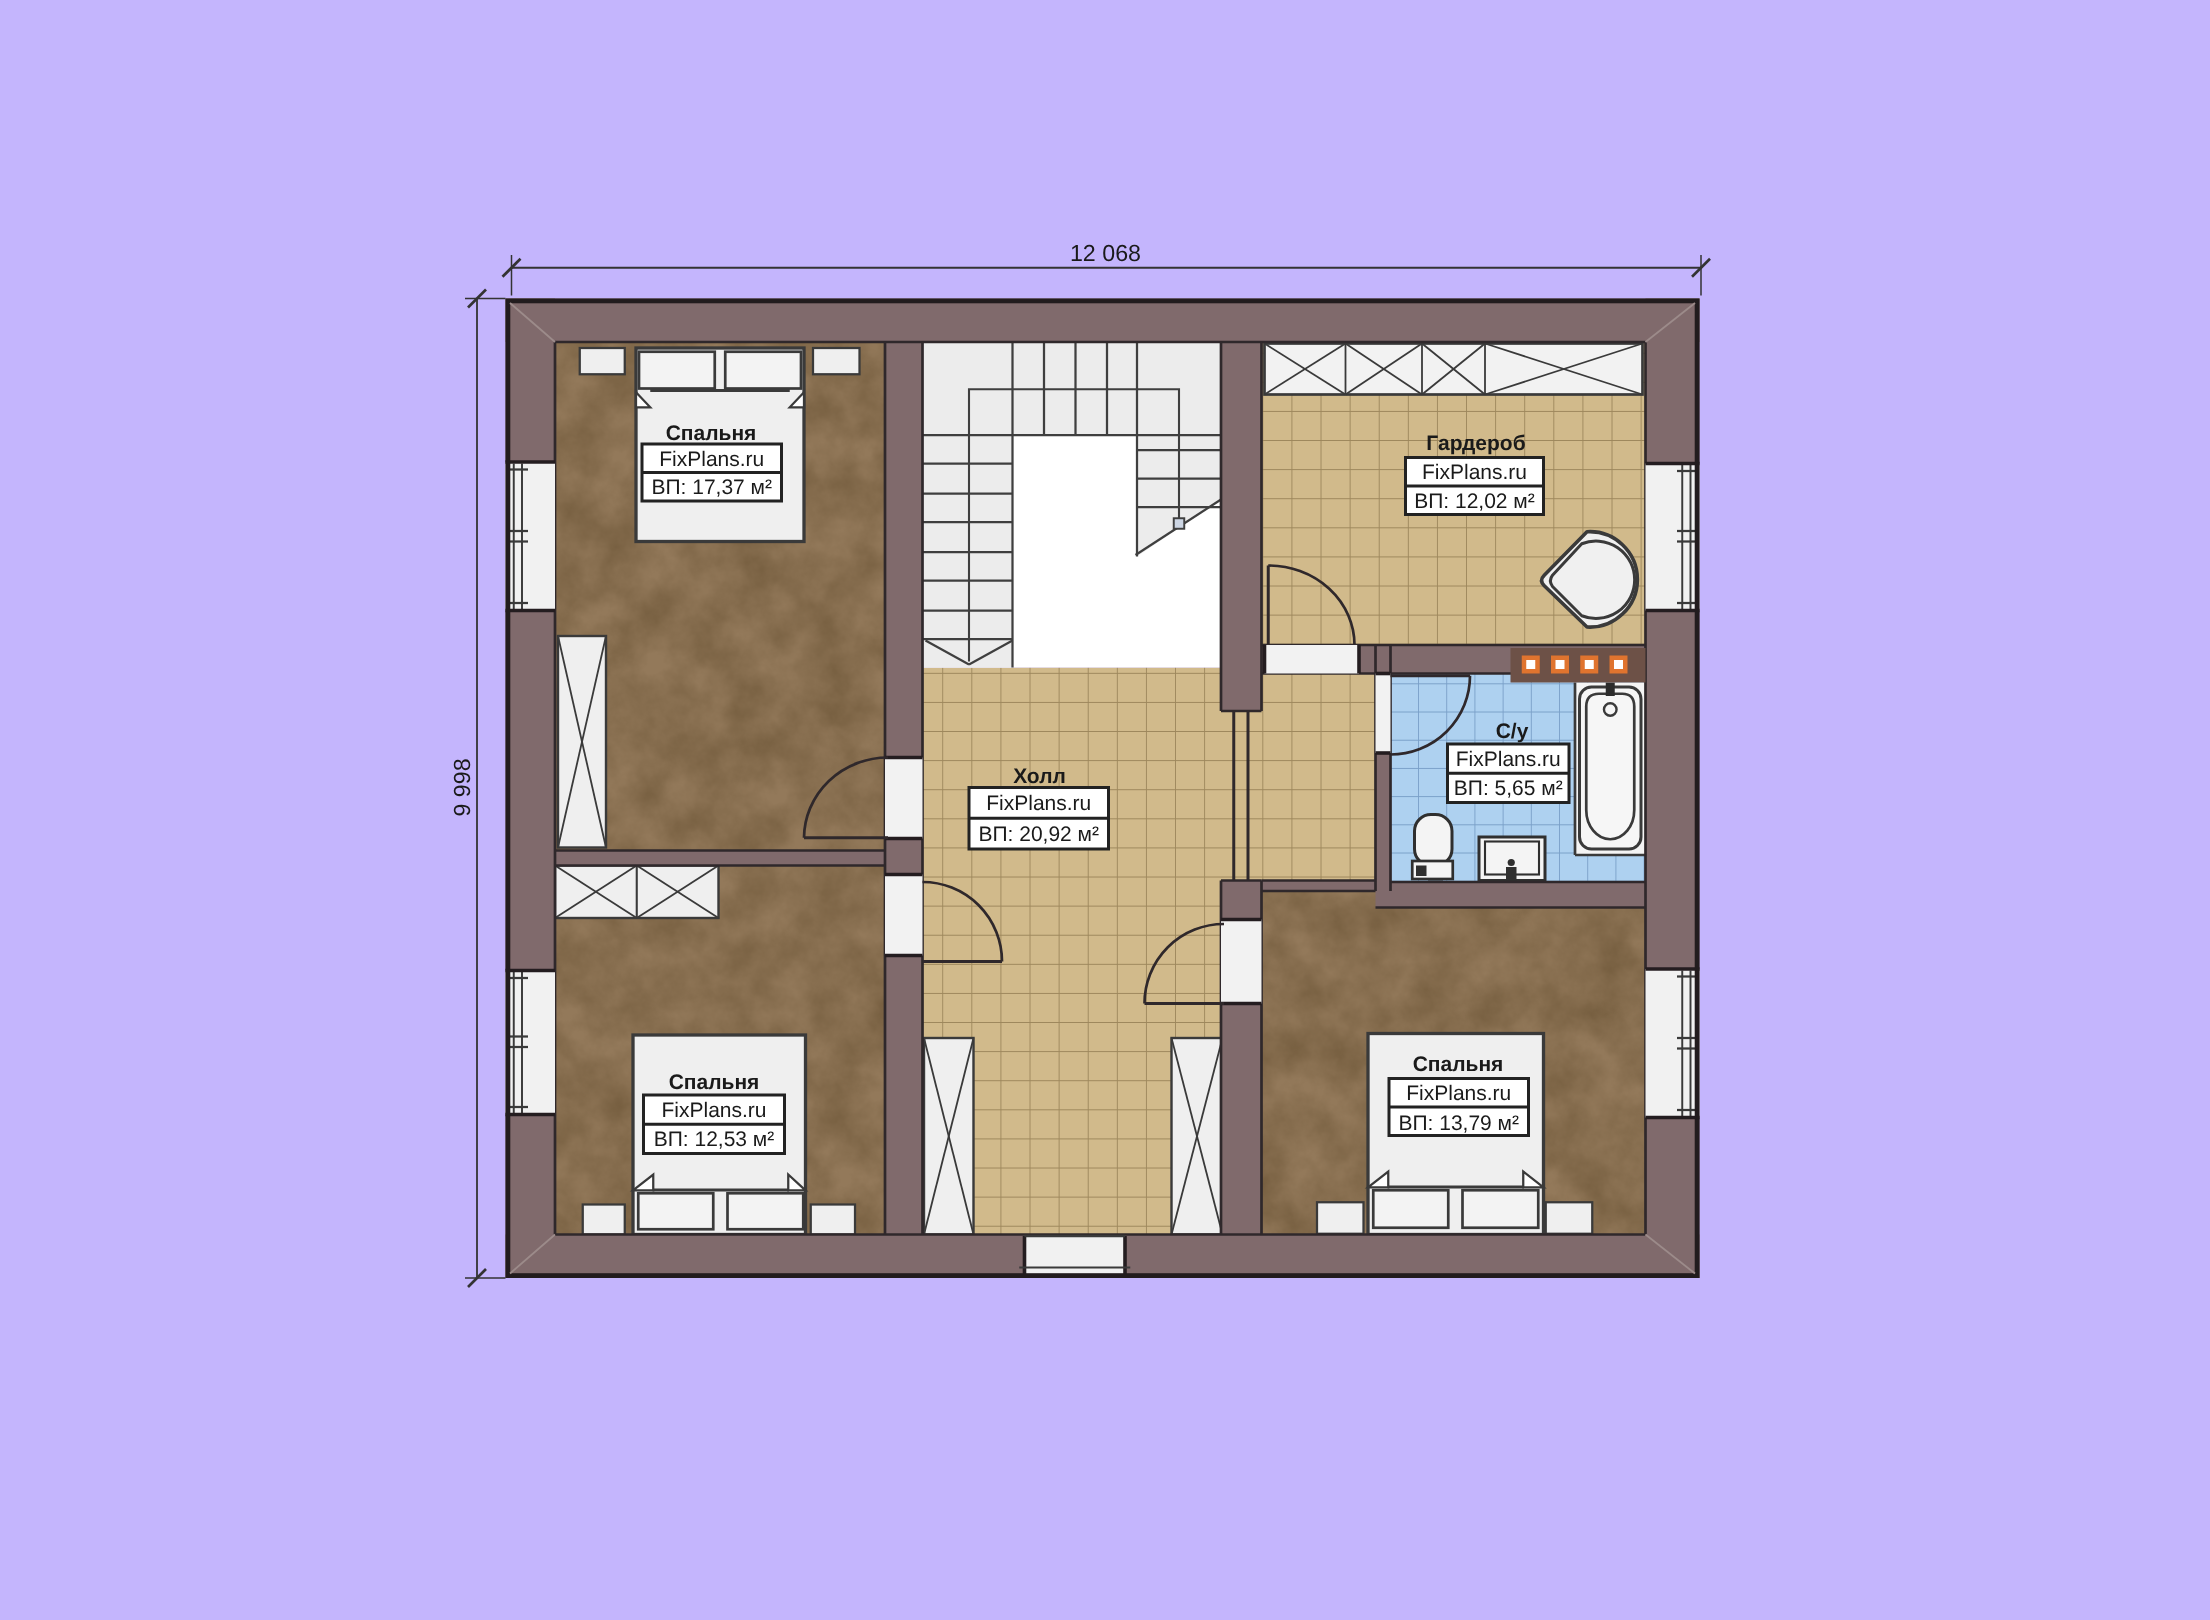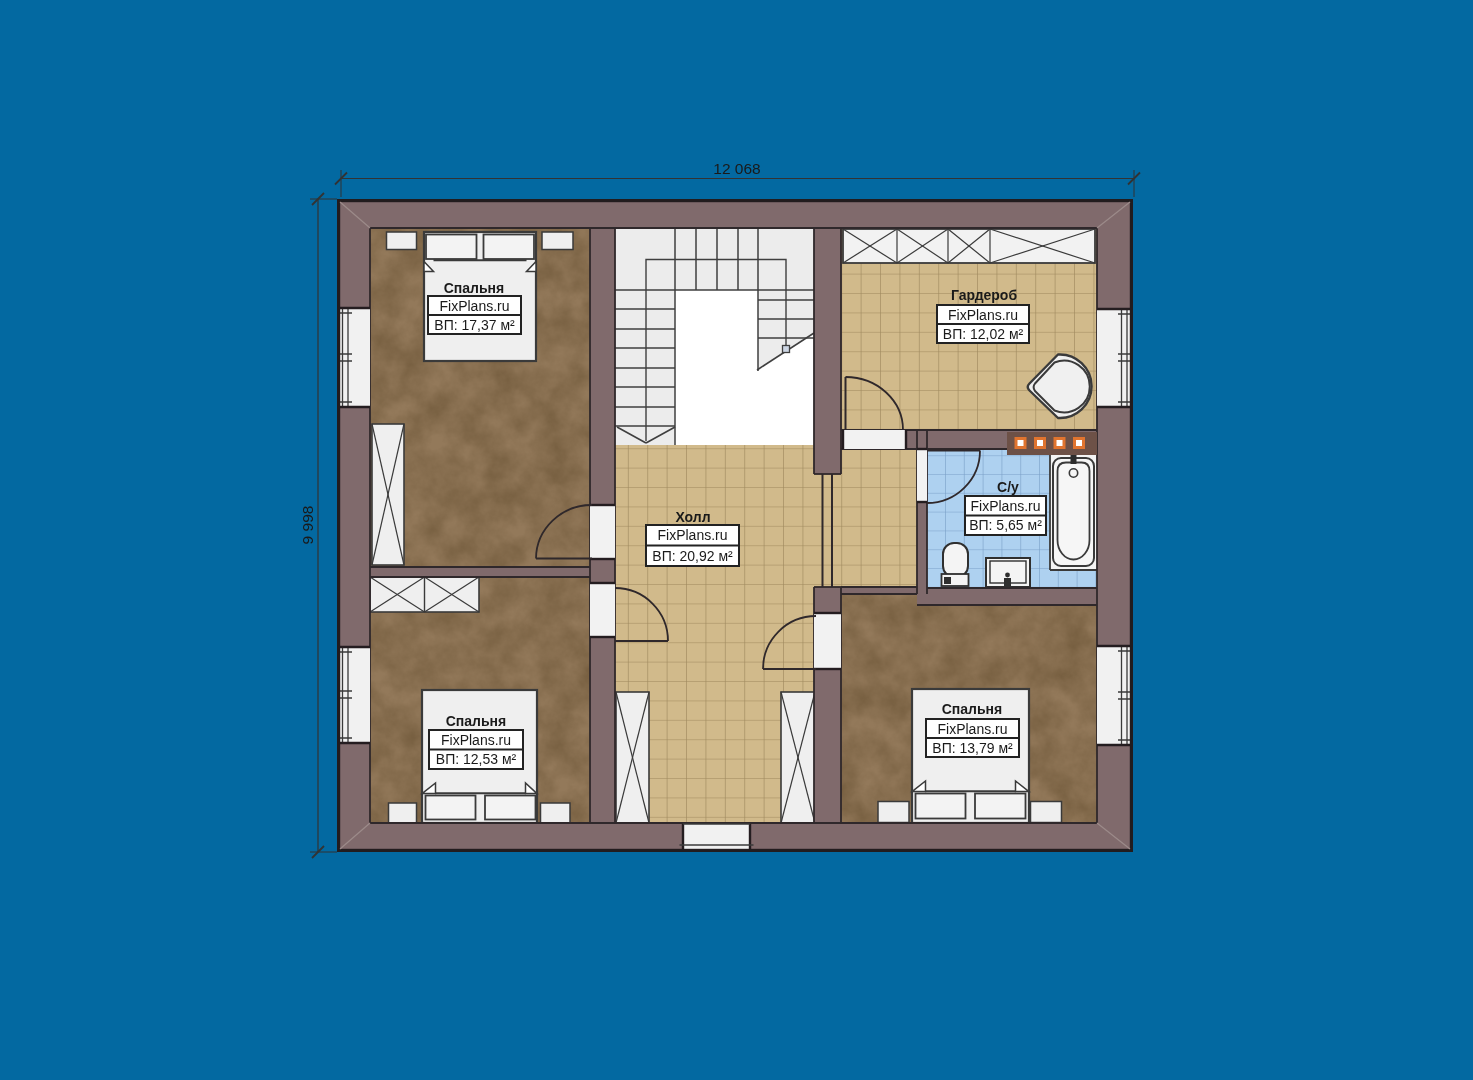--- a/index.html
+++ b/index.html
@@ -1,16 +1,16 @@
 <!DOCTYPE html>
 <html><head>
 <meta charset="utf-8">
 <style>
 html,body{margin:0;padding:0;background:#fff;}
-#page{position:relative;width:1473px;height:1080px;background:#0369a1;overflow:hidden;
+#page{position:relative;width:1473px;height:1080px;background:#c4b5fd;overflow:hidden;
 font-family:"Liberation Sans", sans-serif;text-decoration:underline;}
 svg{position:absolute;left:0;top:0;}
 </style>
 </head>
 <body>
 <div id="page">
 <svg width="1473" height="1080" viewBox="0 0 1473 1080">
 <defs>
 <pattern id="beige" width="19.4" height="19.4" patternUnits="userSpaceOnUse" patternTransform="translate(8 3)">
   <rect width="19.4" height="19.4" fill="#d1ba8b"></rect>

